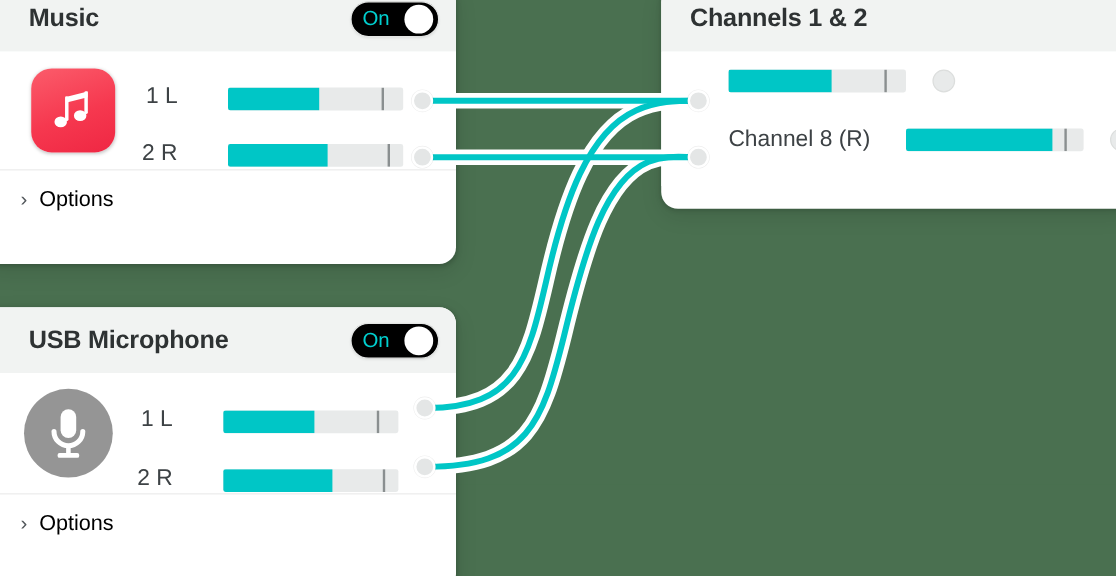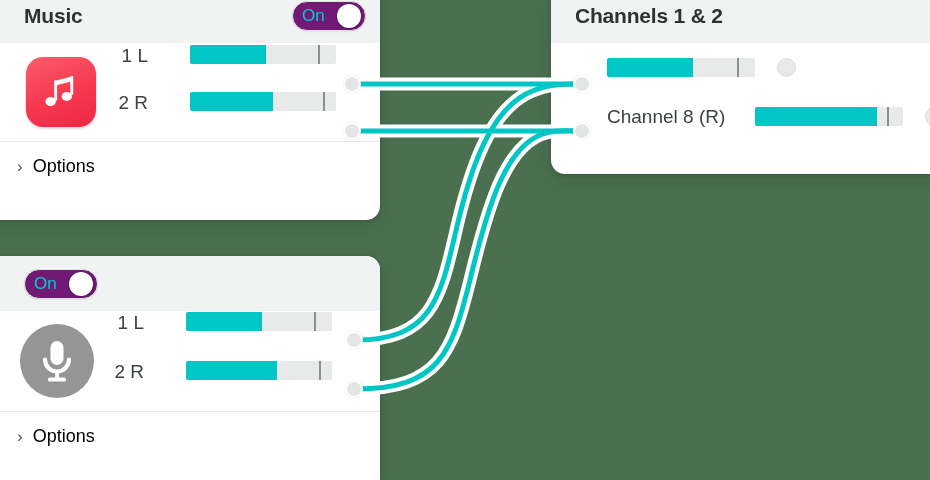--- a/index.html
+++ b/index.html
@@ -68,21 +68,21 @@
   .footer-label {
     font-size: 18px;
     color: #000000;
   }
 
   
   .toggle {
     width: 74px;
     height: 30px;
     border-radius: 15px;
-    background: #701a75;
+    background: #000000;
     border: 1px solid #e3e5e4;
     box-shadow: 0 1px 2px rgba(0,0,0,0.07);
     display: flex;
     align-items: center;
     justify-content: space-between;
     box-sizing: border-box;
     padding: 0 4px 0 9px;
     flex: 0 0 auto;
   }
   .toggle-label {
@@ -132,21 +132,21 @@
     display: flex;
     align-items: center;
     justify-content: center;
   }
   .chan-rows {
     flex: 1 1 auto;
   }
   .chan-row {
     height: 47px;
     display: flex;
-    align-items: flex-start;
+    align-items: flex-end;
     gap: 27px;
   }
   .chan-num {
     width: 46px;
     text-align: right;
     font-size: 19px;
     color: #3d4245;
     margin-right: 15px;
     white-space: nowrap;
   }
@@ -287,20 +287,21 @@
       <span class="chev">›</span>
       <span class="footer-label">Options</span>
     </div>
   </div>
 
   <div class="port" style="left:343px; top:75px;"></div>
   <div class="port" style="left:343px; top:122px;"></div>
 
   <div class="card" style="left:-14px; top:256px; width:394px; height:236px;">
     <div class="card-header" style="padding-left:38px;">
+      <div class="card-title">USB Microphone</div>
       <div class="toggle">
         <span class="toggle-label">On</span>
         <span class="toggle-knob"></span>
       </div>
     </div>
     <div class="card-body src-body" style="padding-left:30px; height:100px;">
       <div class="app-icon-wrap">
         <div class="mic-icon">
           <svg width="40" height="46" viewBox="0 0 40 46">
             <rect x="13.5" y="3" width="13" height="24" rx="6.5" fill="#ffffff"></rect>

